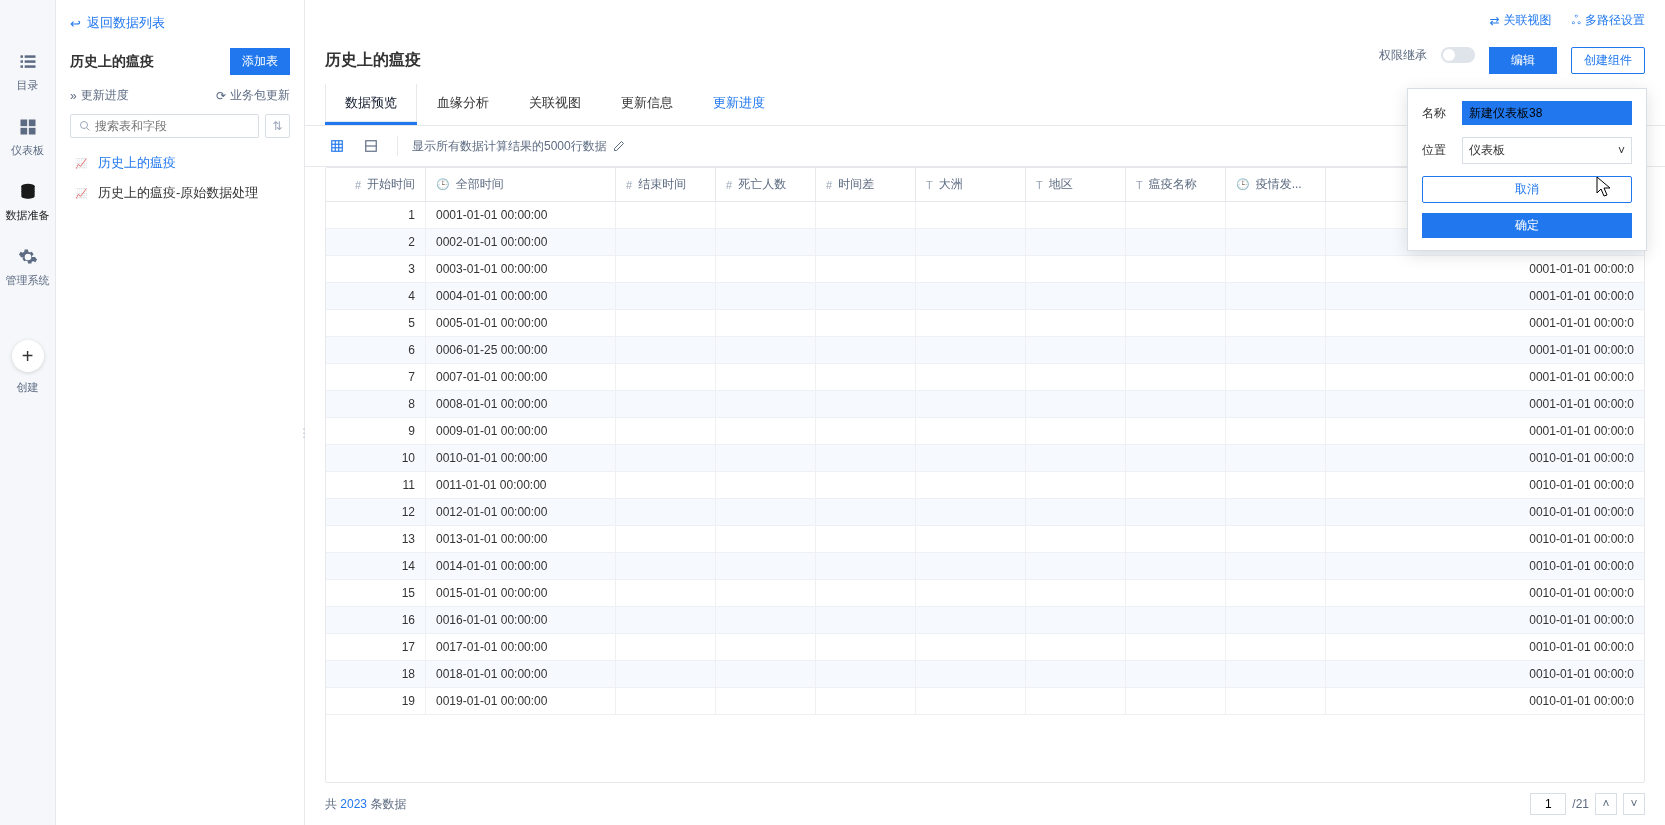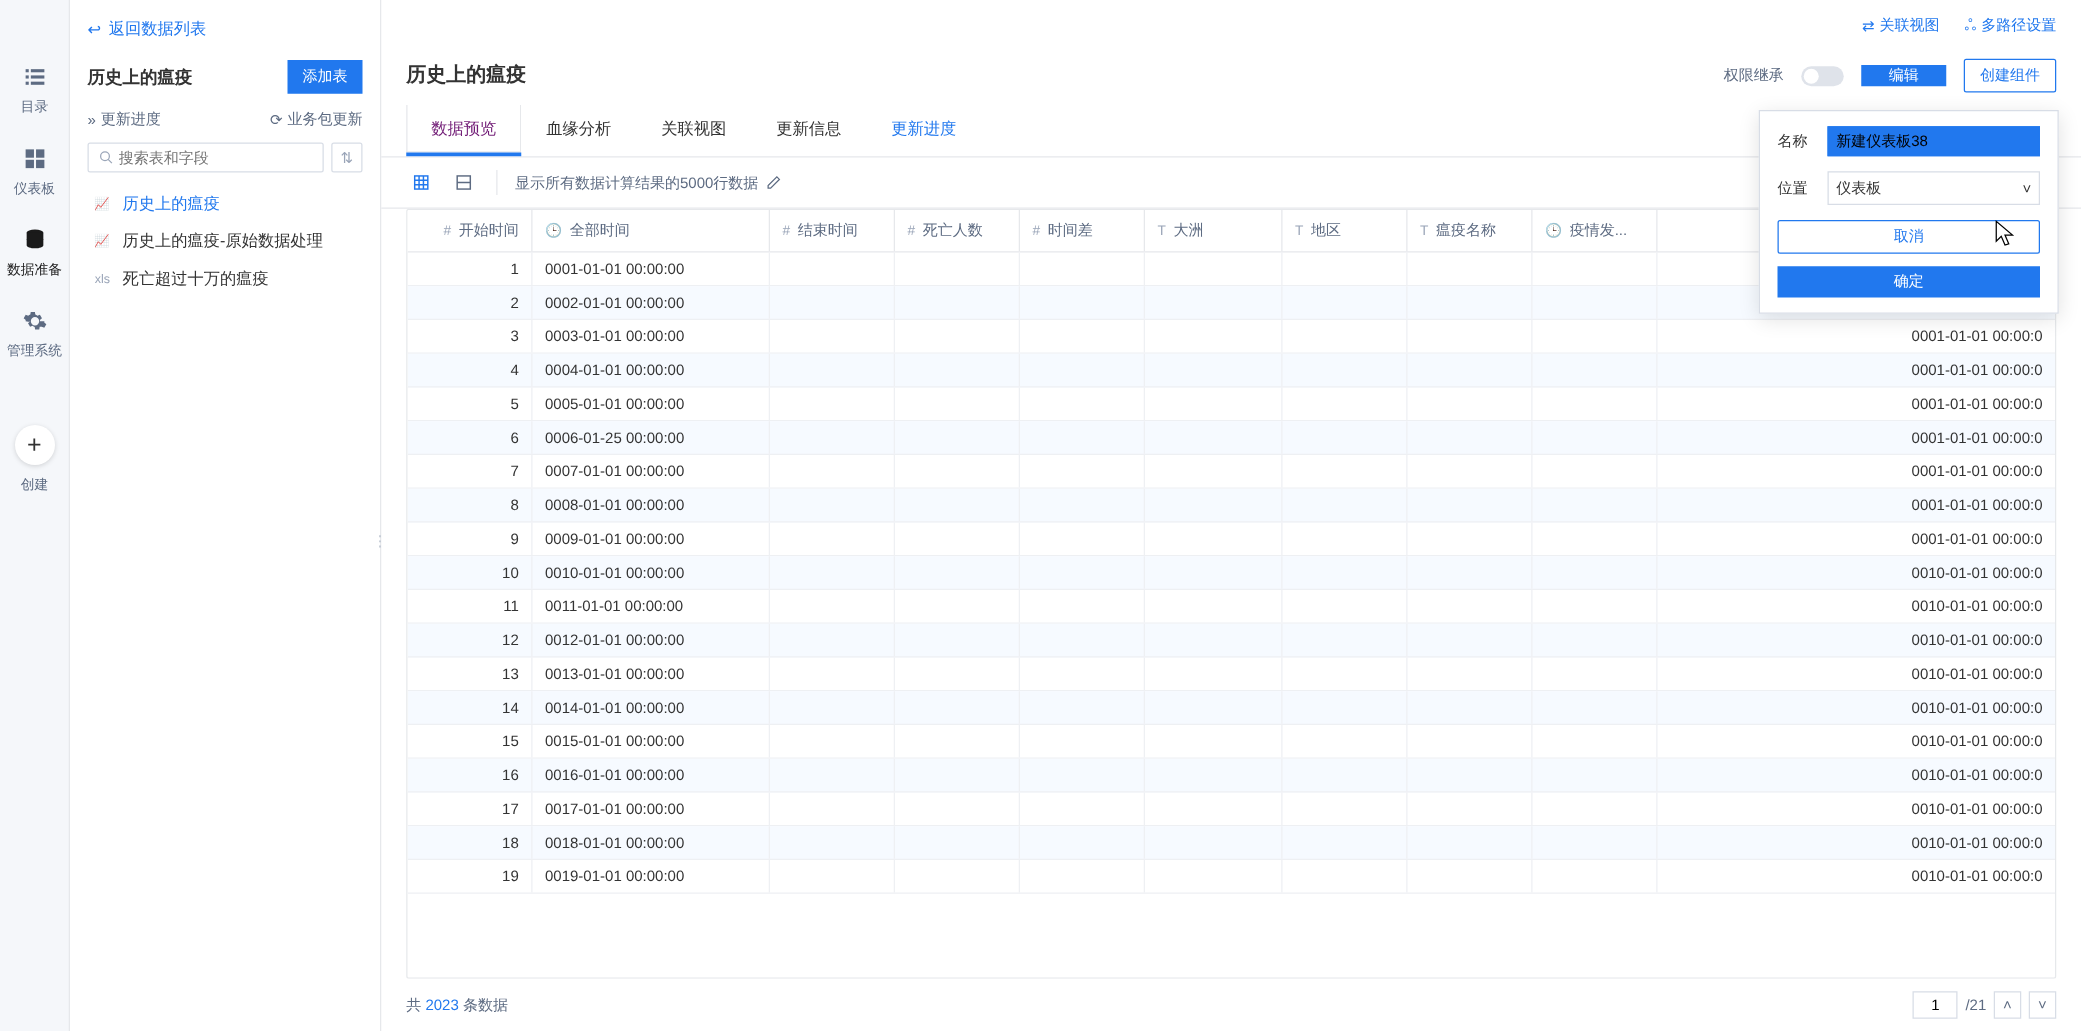--- a/index.html
+++ b/index.html
@@ -37,28 +37,28 @@
 .side-handle { position: absolute; right: -4px; top: 50%; width: 8px; height: 40px; display: flex; align-items: center; justify-content: center; color: #bcc4d0; cursor: col-resize; }
 
 
 .main { flex: 1; display: flex; flex-direction: column; position: relative; }
 
 .topbar { display: flex; justify-content: flex-end; gap: 20px; padding: 12px 20px 0; }
 .topbar a { color: #2178ee; font-size: 12px; display: flex; align-items: center; gap: 4px; cursor: pointer; }
 
 .header-row { display: flex; align-items: center; justify-content: space-between; padding: 18px 20px 10px; }
 .header-row h1 { font-size: 16px; font-weight: 600; }
-.header-actions { display: flex; align-items: center; gap: 14px; }
+.header-actions { display: flex; gap: 14px; }
 .toggle { width: 34px; height: 16px; background: #dfe3ea; border-radius: 8px; position: relative; cursor: pointer; }
 .toggle::after { content:""; position: absolute; left: 2px; top: 2px; width: 12px; height: 12px; background: #fff; border-radius: 50%; }
 .perm-lbl { font-size: 12px; color: #5d6b82; }
 
 .tabs { display: flex; border-bottom: 1px solid #e6e8eb; padding: 0 20px; }
 .tab { padding: 10px 20px; font-size: 13px; cursor: pointer; color: #333; }
-.tab.active { color: #701a75; border-bottom: 3px solid #2178ee; box-shadow: 0 -1px 0 #e6e8eb inset, 1px 0 0 #e6e8eb inset, -1px 0 0 #e6e8eb inset; background: #fff; }
+.tab.active { color: #0f172a; border-bottom: 3px solid #2178ee; box-shadow: 0 -1px 0 #e6e8eb inset, 1px 0 0 #e6e8eb inset, -1px 0 0 #e6e8eb inset; background: #fff; }
 .tab.link { color: #2178ee; }
 
 .toolbar { display: flex; align-items: center; gap: 10px; padding: 8px 20px; border-bottom: 1px solid #e6e8eb; color: #5d6b82; }
 .toolbar .view-ico { width: 24px; height: 24px; border: 1px solid transparent; display: flex; align-items: center; justify-content: center; cursor: pointer; border-radius: 2px; }
 .toolbar .view-ico.active { color: #2178ee; }
 .toolbar .divider { width: 1px; height: 20px; background: #e6e8eb; margin: 0 4px; }
 .toolbar .info { font-size: 12px; display: flex; align-items: center; gap: 6px; }
 .edit-ico { cursor: pointer; }
 
 .table-wrap { flex: 1; overflow: hidden; padding: 0 20px; }
@@ -193,24 +193,20 @@
     </div>
     <div class="side-list">
       <div class="side-item active">
         <span class="type-ico">📈</span>
         <span>历史上的瘟疫</span>
       </div>
       <div class="side-item">
         <span class="type-ico">📈</span>
         <span>历史上的瘟疫-原始数据处理</span>
       </div>
-      <div class="side-item">
-        <span class="type-ico">xls</span>
-        <span>死亡超过十万的瘟疫</span>
-      </div>
     </div>
     <div class="side-handle">⋮</div>
   </div>
 
   <div class="main">
     <div class="topbar">
       <a>
         <span>⇄</span>
         <span>关联视图</span>
       </a>

